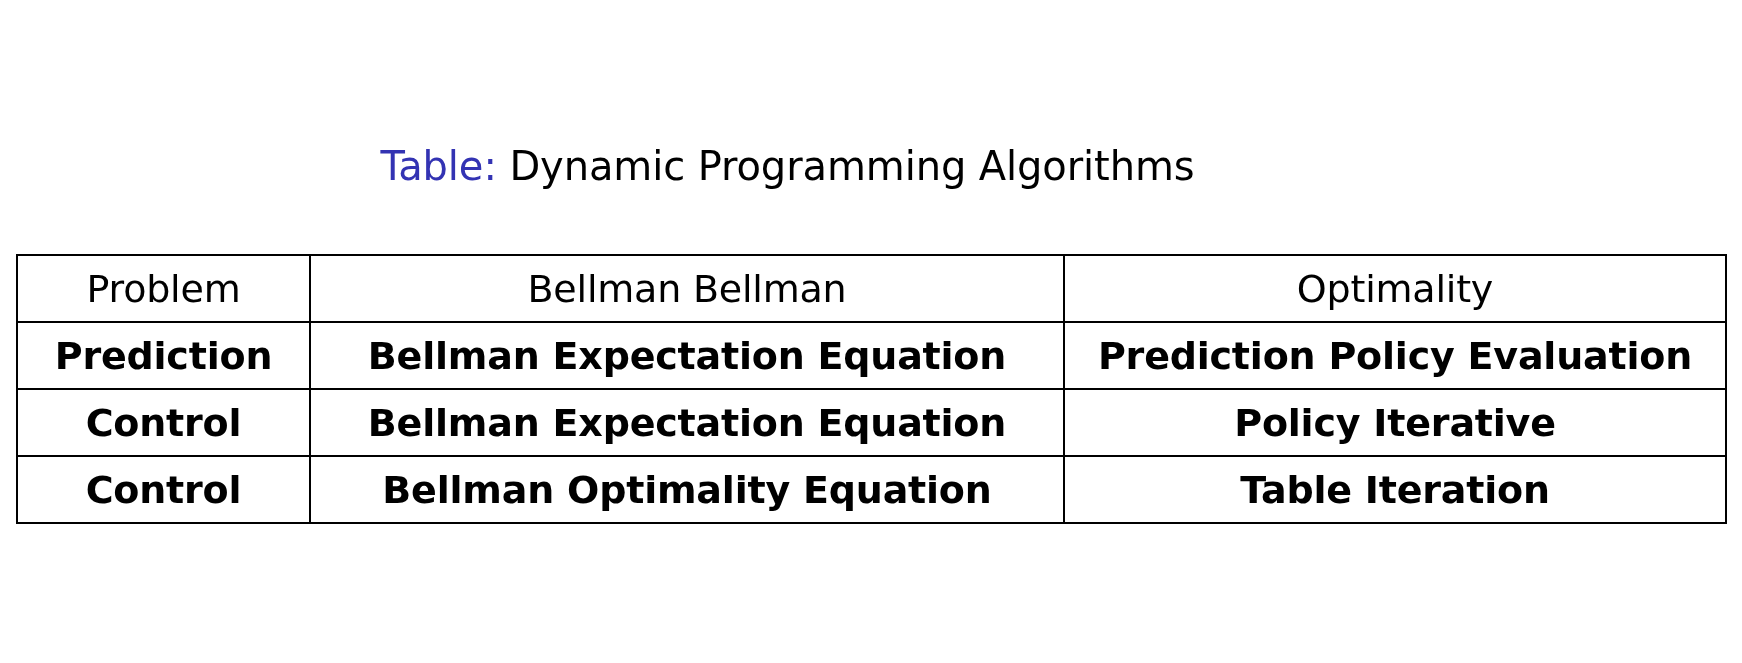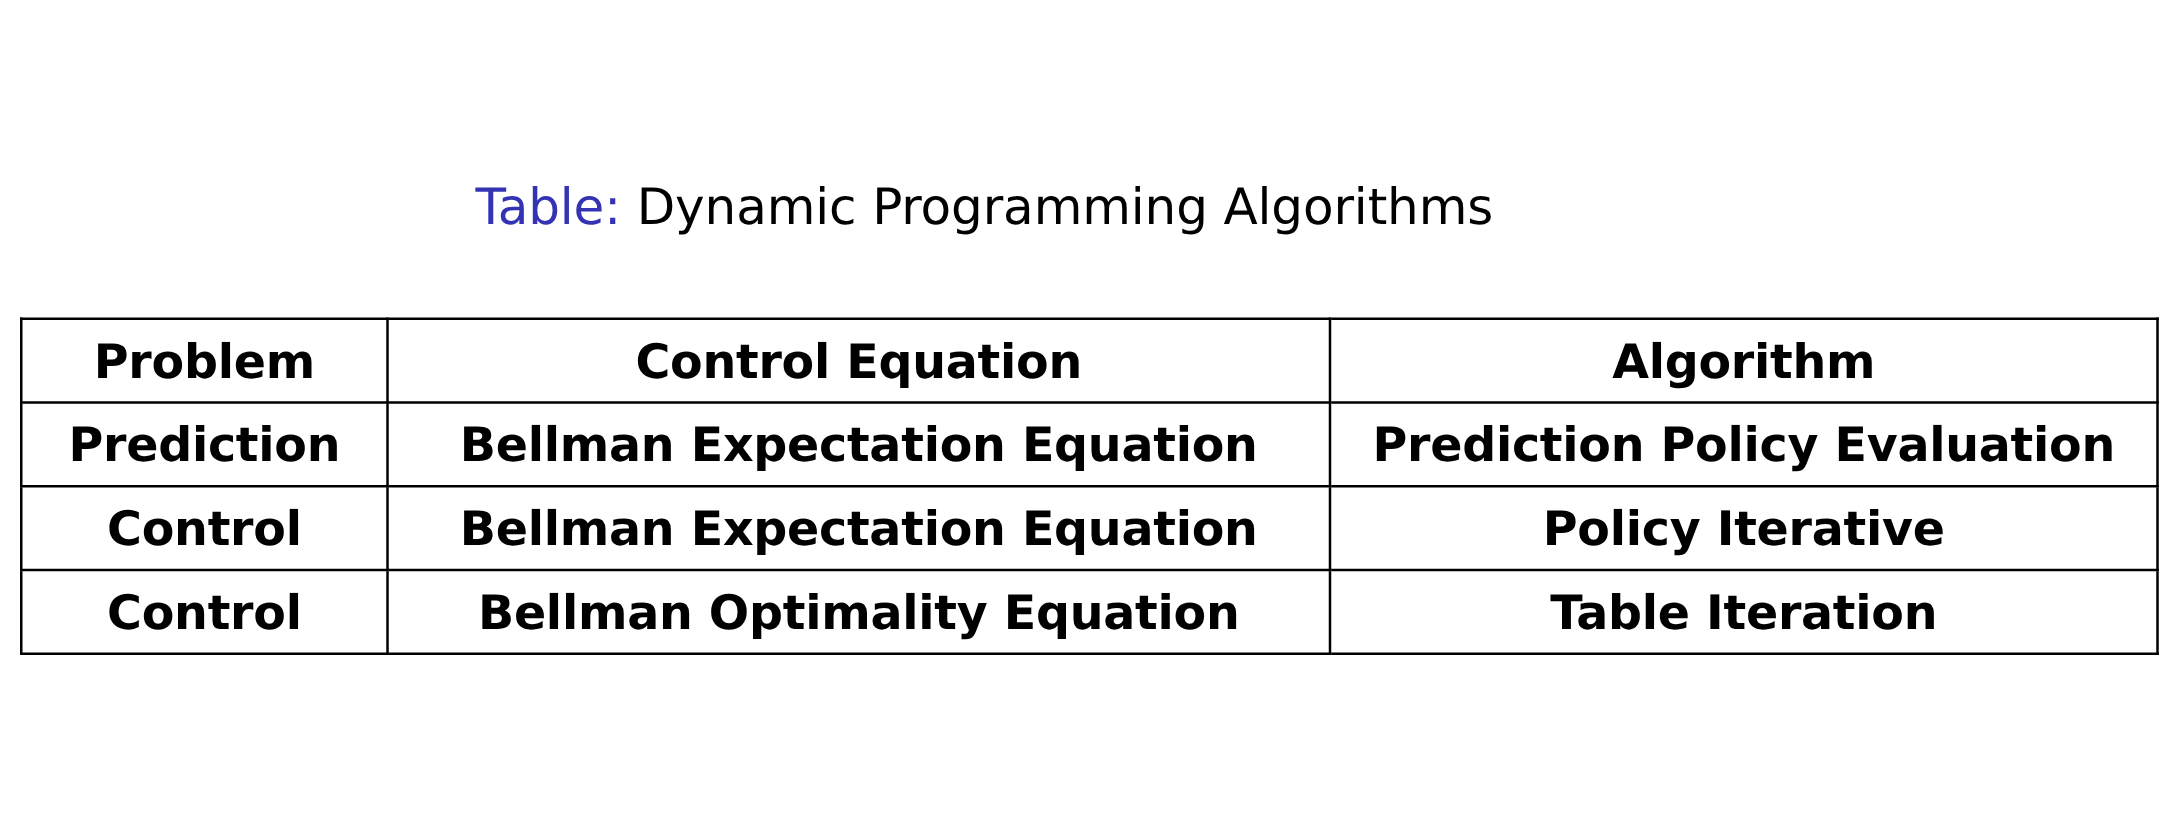--- a/index.html
+++ b/index.html
@@ -67,21 +67,21 @@
     height: 65px;
     padding: 0 6px;
     text-align: center;
     vertical-align: middle;
     font-weight: bold;
     white-space: nowrap;
     line-height: 1.0;
     letter-spacing: -0.2px;
   }
   table.dp-table th {
-    font-weight: bold;
+    font-weight: normal;
   }
 </style>
 </head>
 <body>
 
 <div class="slide">
 
   <div class="caption">
     <span class="caption-kw">Table:</span><span class="caption-text"> Dynamic Programming Algorithms</span>
   </div>
@@ -89,22 +89,22 @@
   <div class="table-wrap">
     <table class="dp-table">
       <colgroup>
         <col class="c1">
         <col class="c2">
         <col class="c3">
       </colgroup>
       <thead>
         <tr>
           <th>Problem</th>
-          <th>Control Equation</th>
-          <th>Algorithm</th>
+          <th>Bellman Bellman</th>
+          <th>Optimality</th>
         </tr>
       </thead>
       <tbody>
         <tr>
           <td>Prediction</td>
           <td>Bellman Expectation Equation</td>
           <td>Prediction Policy Evaluation</td>
         </tr>
         <tr>
           <td>Control</td>

